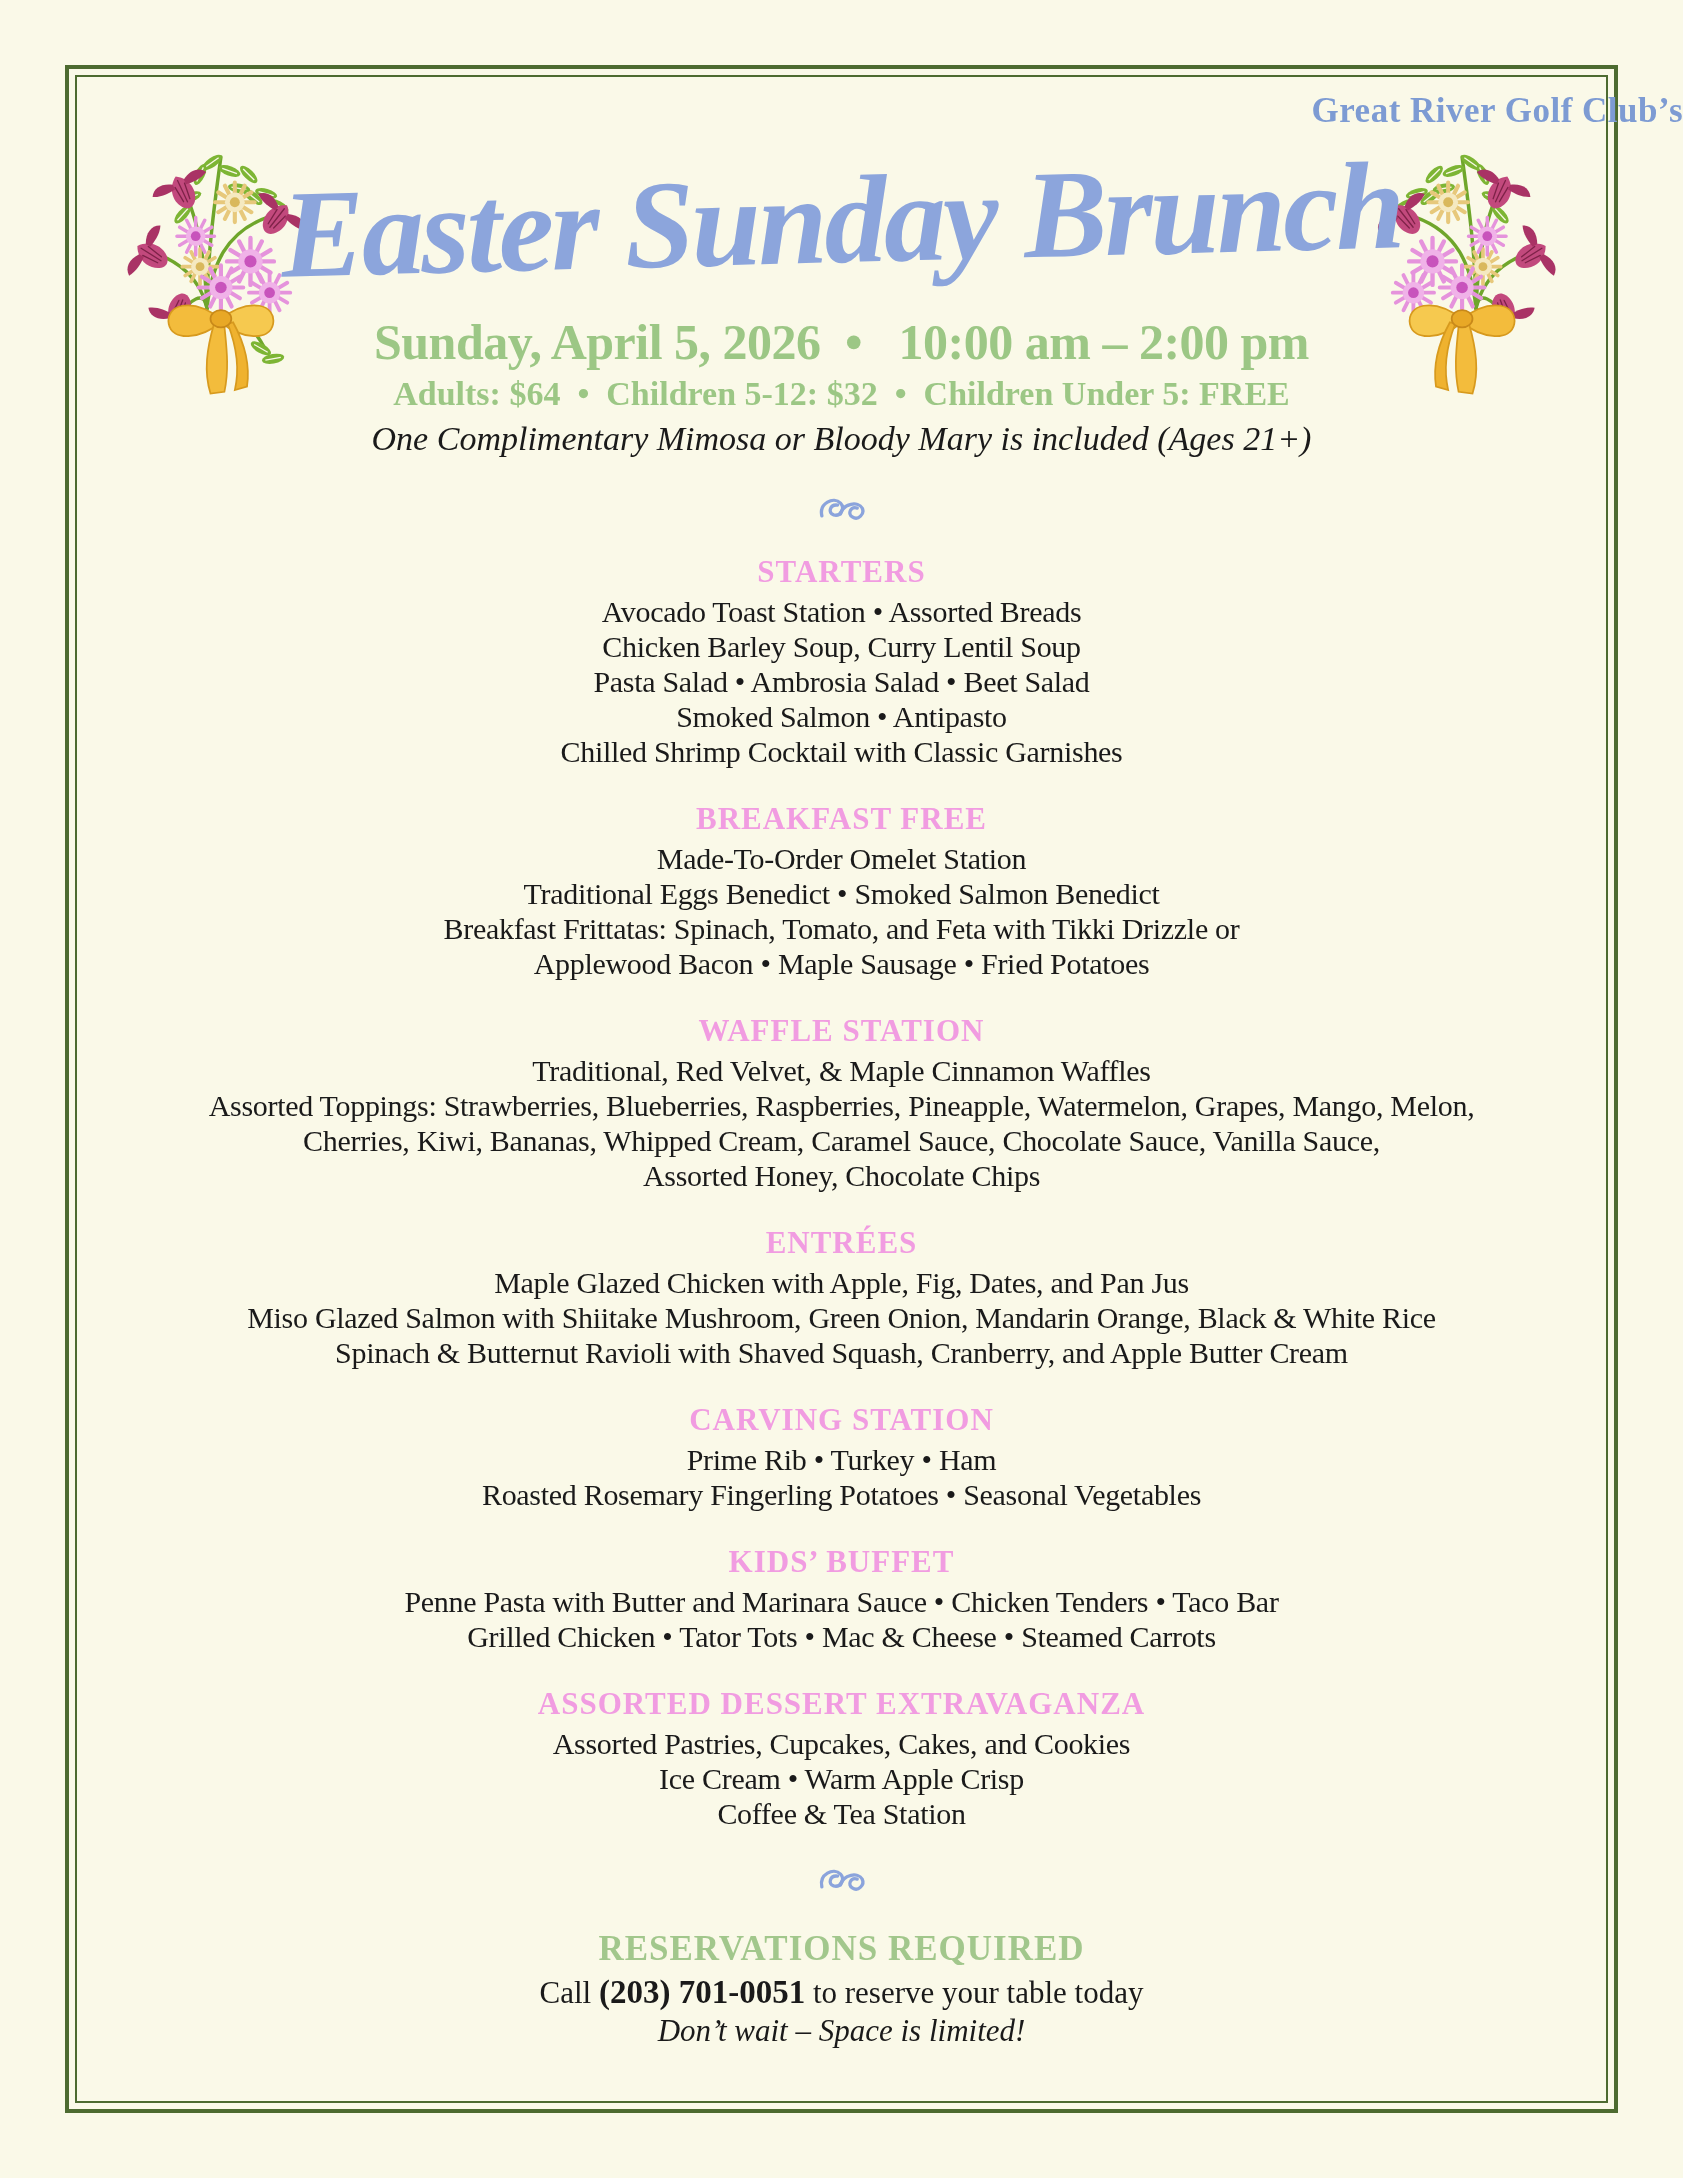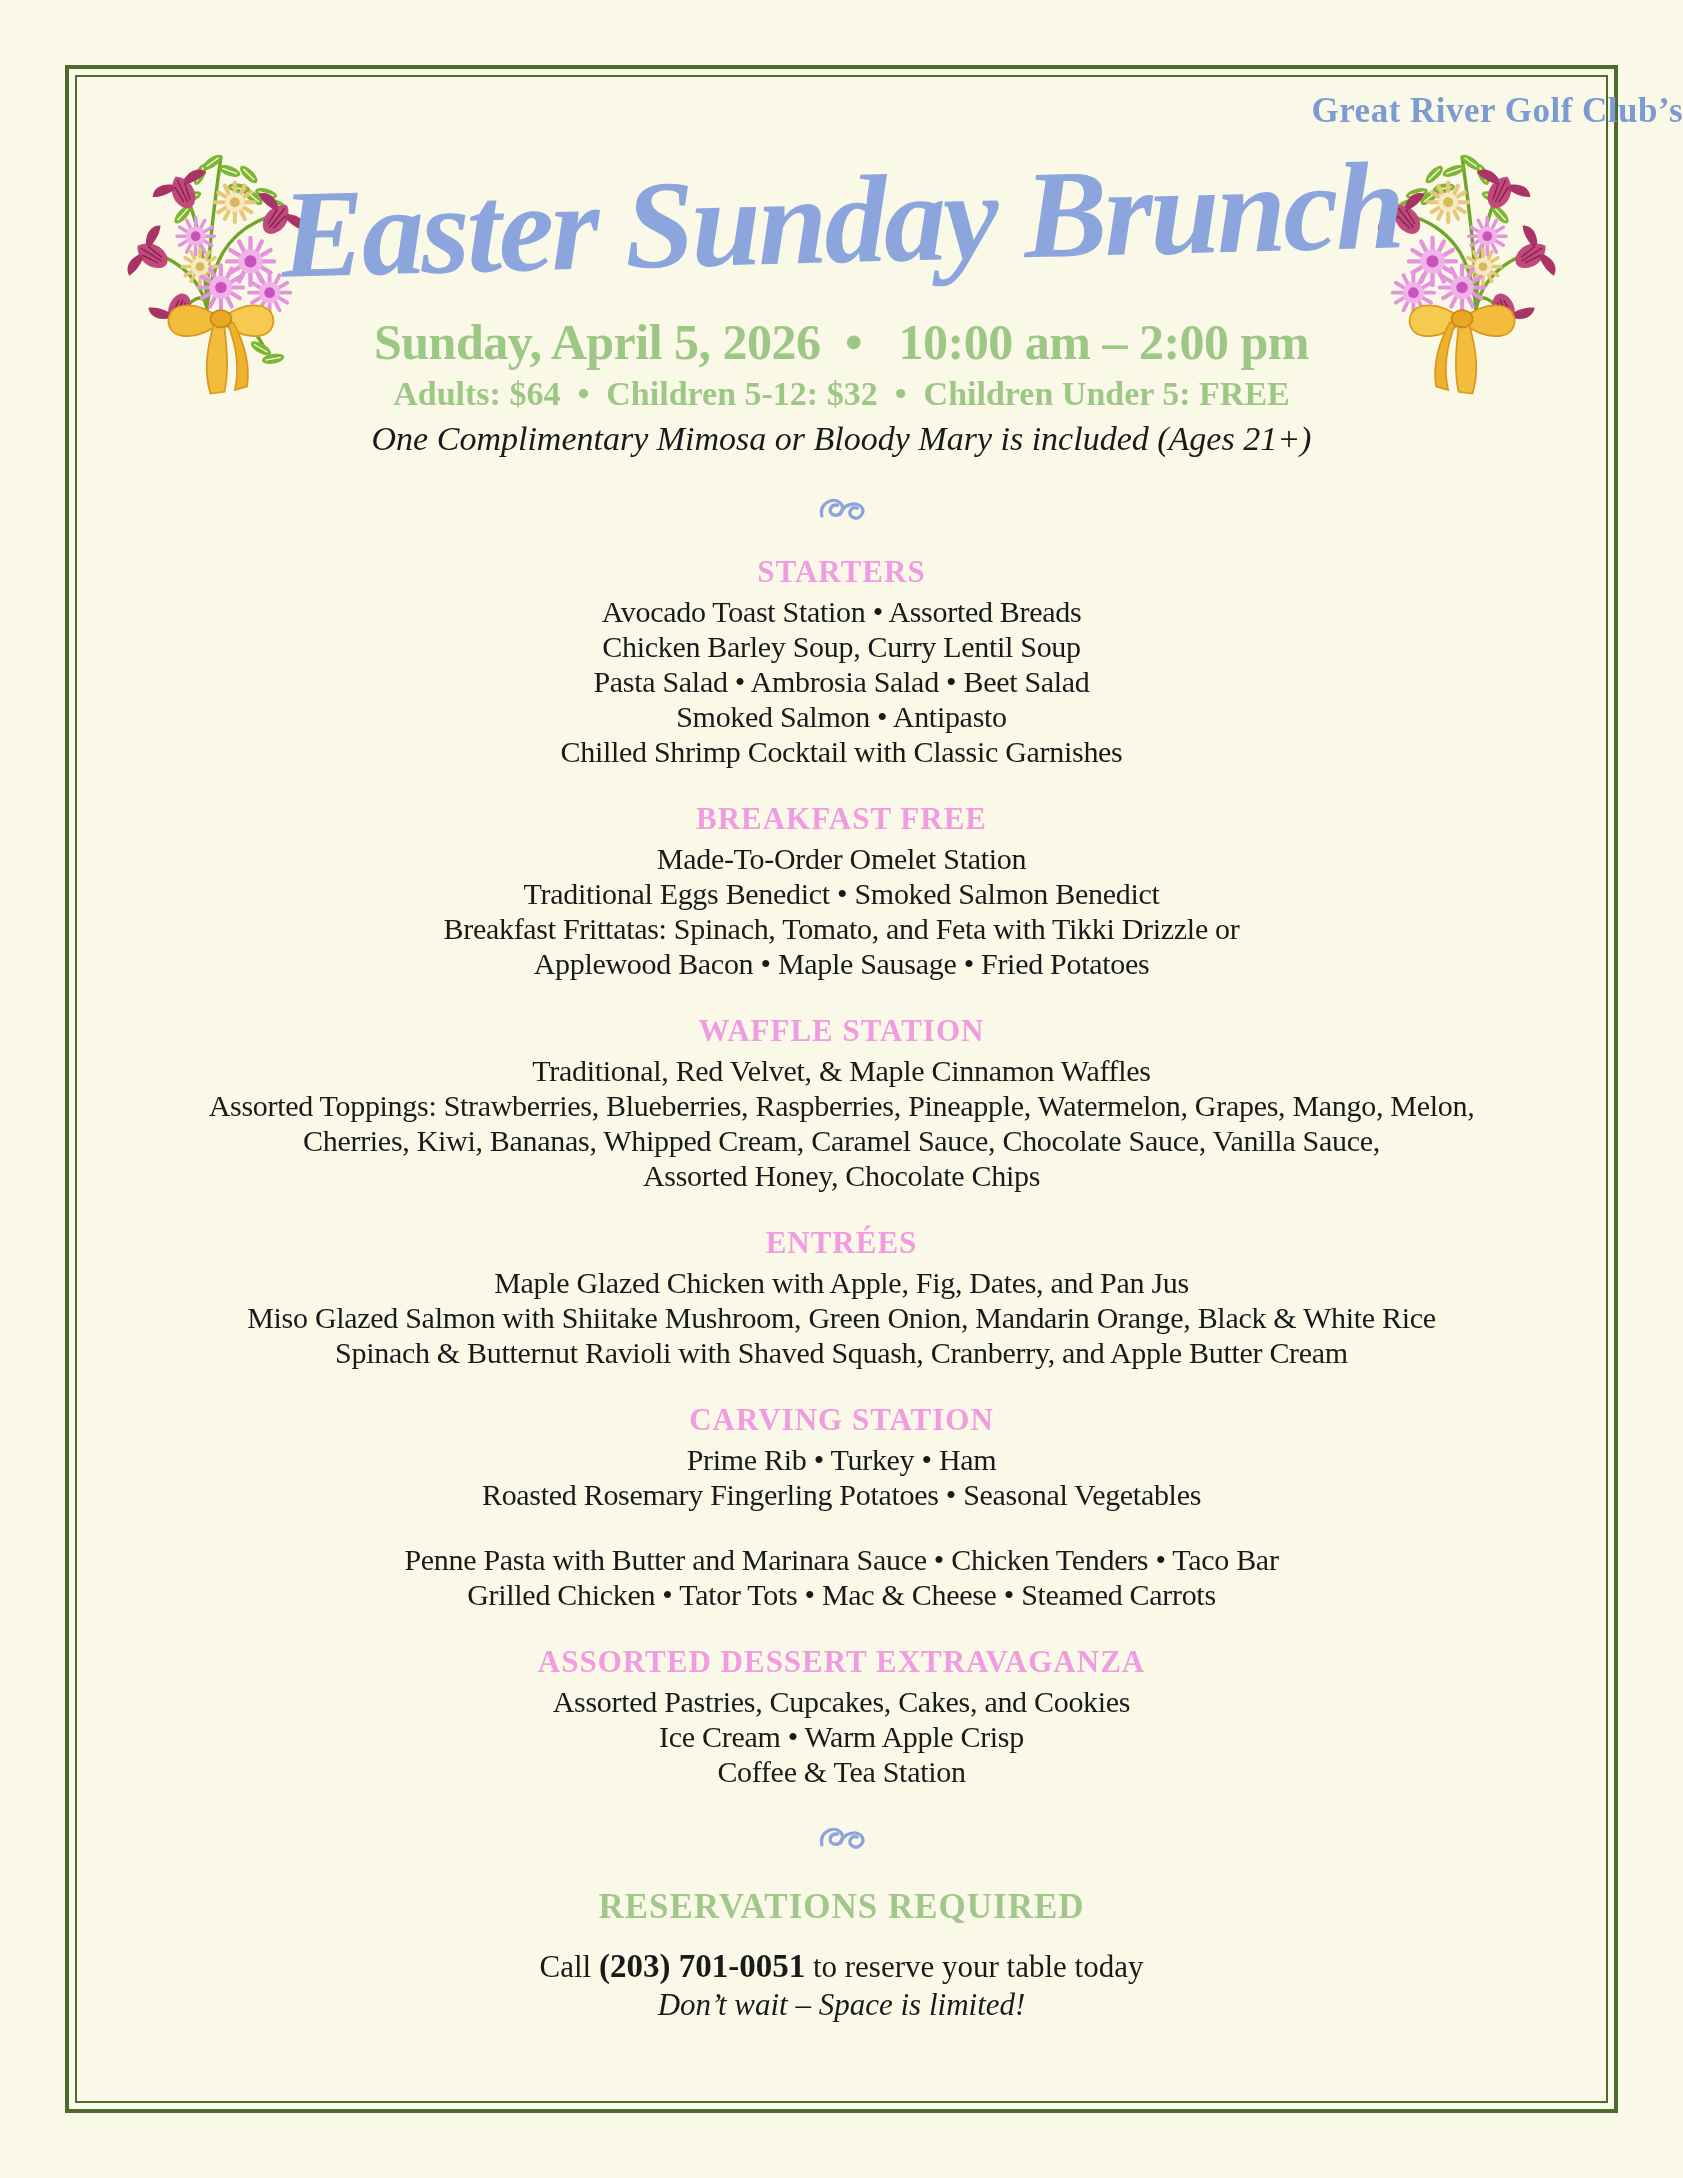--- a/index.html
+++ b/index.html
@@ -93,21 +93,21 @@
     line-height:35px;
     letter-spacing:-0.3px;
   }
   .footer-heading{
     font-size:35px;font-weight:bold;
     color:var(--footer-green);
     letter-spacing:1px;
     line-height:44px;
   }
   .call-line{
-    font-size:31px;line-height:38px;margin-top:18px;
+    font-size:31px;line-height:38px;margin-top:2px;
   }
   .call-line .phone{font-weight:bold;font-size:33px;}
   .tagline{
     font-size:31px;font-style:italic;line-height:38px;
   }
 </style>
 </head>
 <body>
 
 <div class="border-outer"></div>
@@ -278,20 +278,21 @@
 
   <section class="section">
     <h2 class="section-heading">CARVING STATION</h2>
     <div class="section-items">
           <div class="item">Prime Rib • Turkey • Ham</div>
           <div class="item">Roasted Rosemary Fingerling Potatoes • Seasonal Vegetables</div>
         </div>
   </section>
 
   <section class="section">
+    <h2 class="section-heading">KIDS’ BUFFET</h2>
     <div class="section-items">
           <div class="item">Penne Pasta with Butter and Marinara Sauce • Chicken Tenders • Taco Bar</div>
           <div class="item">Grilled Chicken • Tator Tots • Mac &amp; Cheese • Steamed Carrots</div>
         </div>
   </section>
 
   <section class="section">
     <h2 class="section-heading">ASSORTED DESSERT EXTRAVAGANZA</h2>
     <div class="section-items">
           <div class="item">Assorted Pastries, Cupcakes, Cakes, and Cookies</div>

